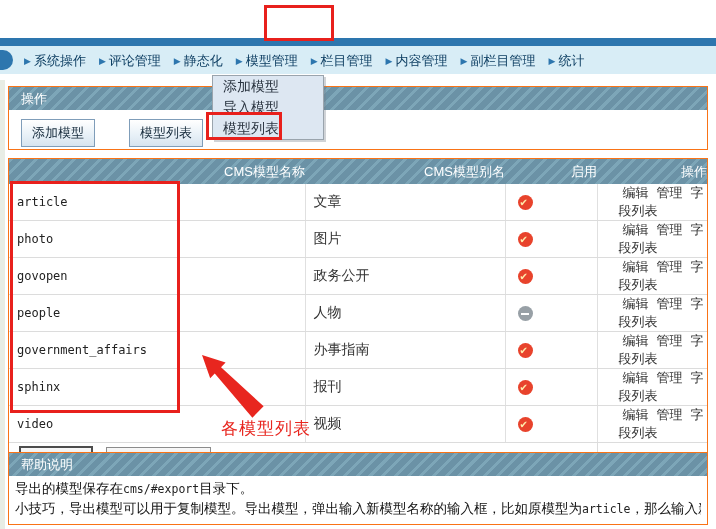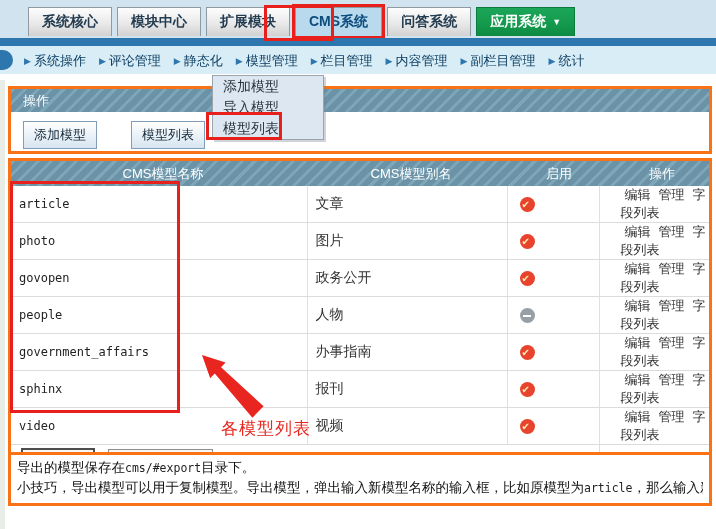--- a/index.html
+++ b/index.html
@@ -18,31 +18,31 @@
   .bluebar{position:absolute;left:0;top:38px;width:716px;height:8px;background:#2d76ae;}
   
   .subnav{position:absolute;left:0;top:46px;width:716px;height:28px;background:#d8edf6;}
   .capsule{position:absolute;left:0;top:4px;width:13px;height:20px;background:#2d76ae;
            border-radius:0 10px 10px 0;}
   .subnav-items{position:absolute;left:24px;top:0;line-height:28px;white-space:nowrap;}
   .subnav-item{display:inline-block;margin-right:13px;font-size:13px;color:#0d3e62;cursor:pointer;}
   .subnav-item .arr{color:#2d76ae;font-size:9px;margin-right:3px;vertical-align:1px;}
   .left-strip{position:absolute;left:0;top:80px;width:5px;height:449px;background:#e8ede5;}
   
-  .panel{position:absolute;left:8px;width:698px;border:3px solid #f97316;background:#fff;}
+  .panel{position:absolute;left:8px;width:698px;border:1px solid #f97316;background:#fff;}
   .panel-head{height:23px;line-height:23px;padding-left:12px;font-size:13px;color:#fff;}
   .striped{background:repeating-linear-gradient(135deg,#7da6b8 0,#7da6b8 3px,#6b92a6 3px,#6b92a6 9px);}
   .op-panel{top:86px;}
   .op-body{padding:9px 0 2px 12px;}
   .op-btn{display:inline-block;margin-right:34px;padding:4px 10px;font-size:13px;color:#14293a;
           border:1px solid #7f9db9;background:linear-gradient(#ffffff,#e7f0f7 60%,#d7e4ef);cursor:pointer;}
   
   .table-panel{top:158px;}
   table{border-collapse:collapse;table-layout:fixed;width:698px;font-size:13px;}
-  th{height:25px;font-weight:normal;text-align:center;color:#fff;font-size:13px;padding:0 0 0 8px;}
+  th{height:25px;font-weight:normal;text-align:right;color:#fff;font-size:13px;padding:0 0 0 8px;}
   td{height:28px;border-bottom:1px solid #dcdcdc;padding:0 0 0 8px;color:#333;}
   .c-name{font-family:"DejaVu Sans Mono","Liberation Mono",monospace;font-size:12px;color:#222;
           border-right:1px solid #e0e0e0;}
   .c-alias{font-size:14px;border-right:1px solid #e0e0e0;}
   .c-enable{border-right:1px solid #e0e0e0;padding-left:12px;}
   th.h-enable{padding-left:12px;}
   th.h-act{padding-left:16px;}
   .c-act{padding-left:21px;}
   .c-act a{color:#333;text-decoration:none;margin:0 4px;cursor:pointer;font-size:13px;}
   .st{display:inline-block;width:15px;height:15px;border-radius:50%;position:relative;cursor:pointer;vertical-align:middle;}
@@ -73,23 +73,20 @@
   .box-col{left:10px;top:181px;width:164px;height:226px;}
   .red-arrow{position:absolute;left:190px;top:348px;z-index:30;pointer-events:none;}
   .red-label{position:absolute;left:221px;top:417px;z-index:30;font-size:17px;color:#e8261f;
              letter-spacing:1px;pointer-events:none;}
 </style>
 </head>
 <body>
 
 <div class="page">
 
-  <div class="topbar">
-    <div class="tabs" id="tabs"><div class="tab"><span>系统核心</span></div><div class="tab"><span>模块中心</span></div><div class="tab"><span>扩展模块</span></div><div class="tab active"><span>CMS系统</span></div><div class="tab"><span>问答系统</span></div><div class="tab green"><span>应用系统</span><span class="caret">▼</span></div></div>
-  </div>
   <div class="bluebar"></div>
 
   <div class="subnav">
     <span class="capsule"></span>
     <div class="subnav-items" id="subnav-items"><span class="subnav-item"><span class="arr">▶</span><span>系统操作</span></span><span class="subnav-item"><span class="arr">▶</span><span>评论管理</span></span><span class="subnav-item"><span class="arr">▶</span><span>静态化</span></span><span class="subnav-item"><span class="arr">▶</span><span>模型管理</span></span><span class="subnav-item"><span class="arr">▶</span><span>栏目管理</span></span><span class="subnav-item"><span class="arr">▶</span><span>内容管理</span></span><span class="subnav-item"><span class="arr">▶</span><span>副栏目管理</span></span><span class="subnav-item"><span class="arr">▶</span><span>统计</span></span></div>
   </div>
 
   <div class="left-strip"></div>
 
   <div class="panel op-panel">
@@ -160,20 +157,21 @@
       <tbody>
         <tr class="t-footer">
           <td class="f-left" colspan="3" id="footer-buttons"><button class="btn-cache">更新缓存</button><button class="btn-sphinx">sphinx 配置</button></td>
           <td></td>
         </tr>
       </tbody>
     </table>
   </div>
 
   <div class="panel help-panel">
+    <div class="panel-head striped">帮助说明</div>
     <div class="help-body" id="help-lines">
         <div class="help-line"><span class="">导出的模型保存在</span><span class="mono">cms/#export</span><span class="">目录下。</span></div>
         <div class="help-line"><span class="">小技巧，导出模型可以用于复制模型。导出模型，弹出输入新模型名称的输入框，比如原模型为</span><span class="mono">article</span><span class="">，那么输入新模型名为</span></div>
       </div>
   </div>
 
   <div class="dropdown" id="dropdown">
       <div class="dd-item">添加模型</div>
       <div class="dd-item">导入模型</div>
       <div class="dd-item">模型列表</div>

